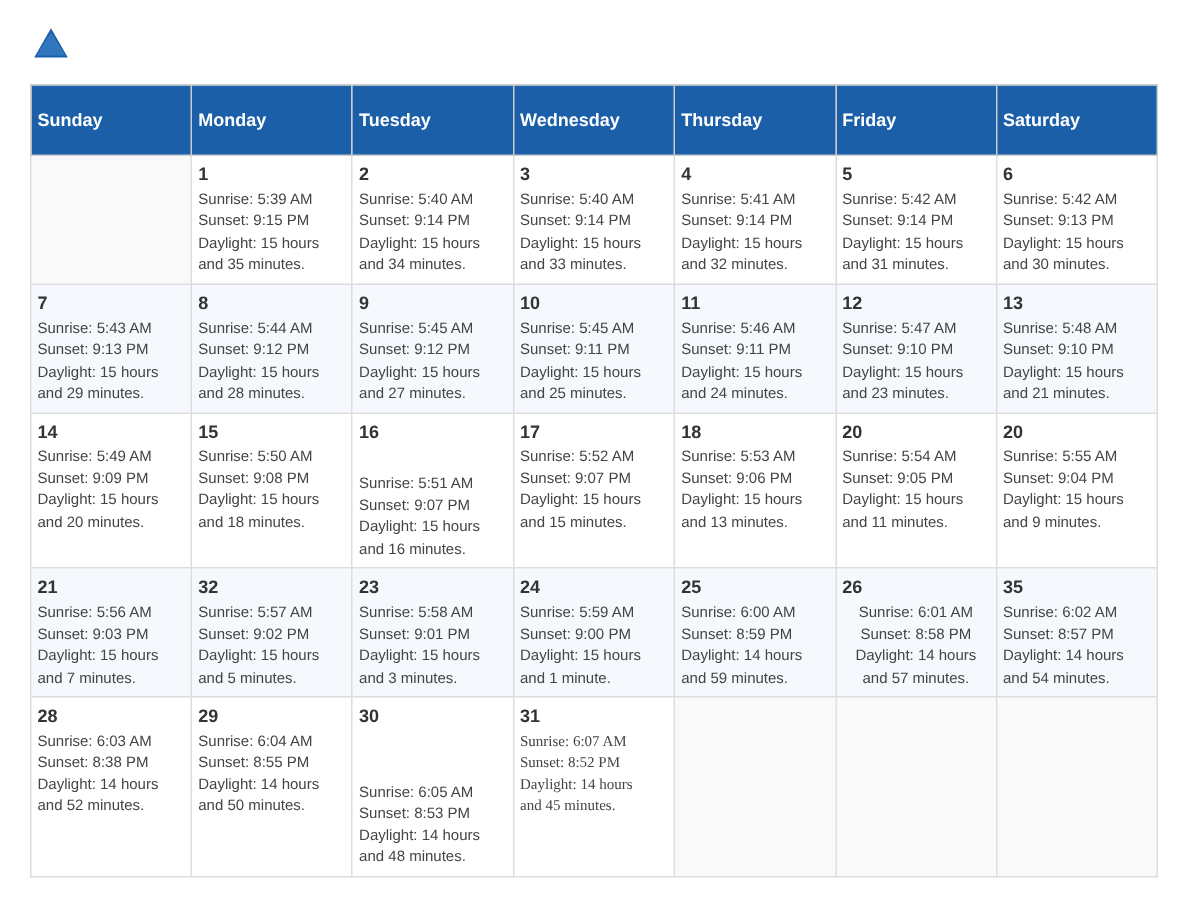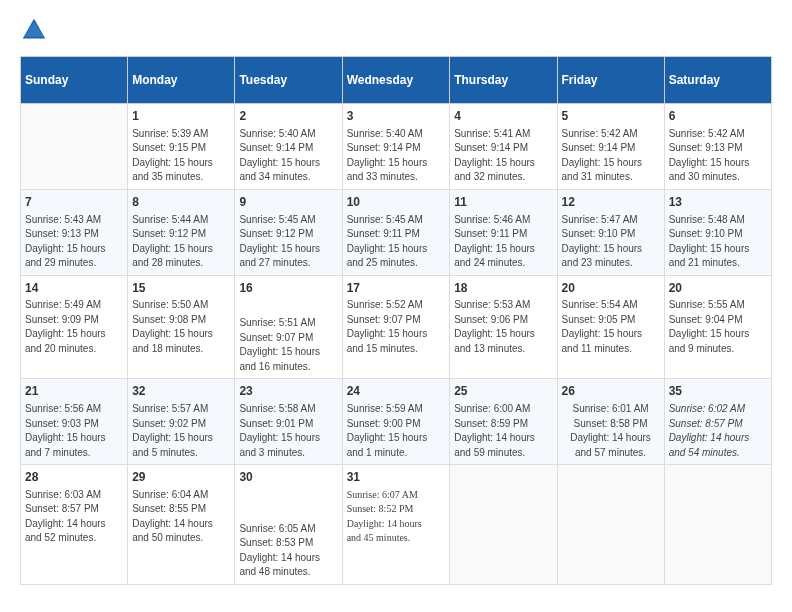--- a/index.html
+++ b/index.html
@@ -312,31 +312,31 @@
           </td>
           <td>
             <div class="day-num">26</div>
             <div class="day-info" style="white-space: pre-line; text-align: center;">Sunrise: 6:01 AM
 Sunset: 8:58 PM
 Daylight: 14 hours
 and 57 minutes.</div>
           </td>
           <td>
             <div class="day-num">35</div>
-            <div class="day-info" style="white-space: pre-line; font-style: italic;">Sunrise: 6:02 AM
+            <div class="day-info" style="white-space: pre-line;">Sunrise: 6:02 AM
 Sunset: 8:57 PM
 Daylight: 14 hours
 and 54 minutes.</div>
           </td>
         </tr>
         <tr>
           <td>
             <div class="day-num">28</div>
             <div class="day-info" style="white-space: pre-line;">Sunrise: 6:03 AM
-Sunset: 8:57 PM
+Sunset: 8:38 PM
 Daylight: 14 hours
 and 52 minutes.</div>
           </td>
           <td>
             <div class="day-num">29</div>
             <div class="day-info" style="white-space: pre-line;">Sunrise: 6:04 AM
 Sunset: 8:55 PM
 Daylight: 14 hours
 and 50 minutes.</div>
           </td>

